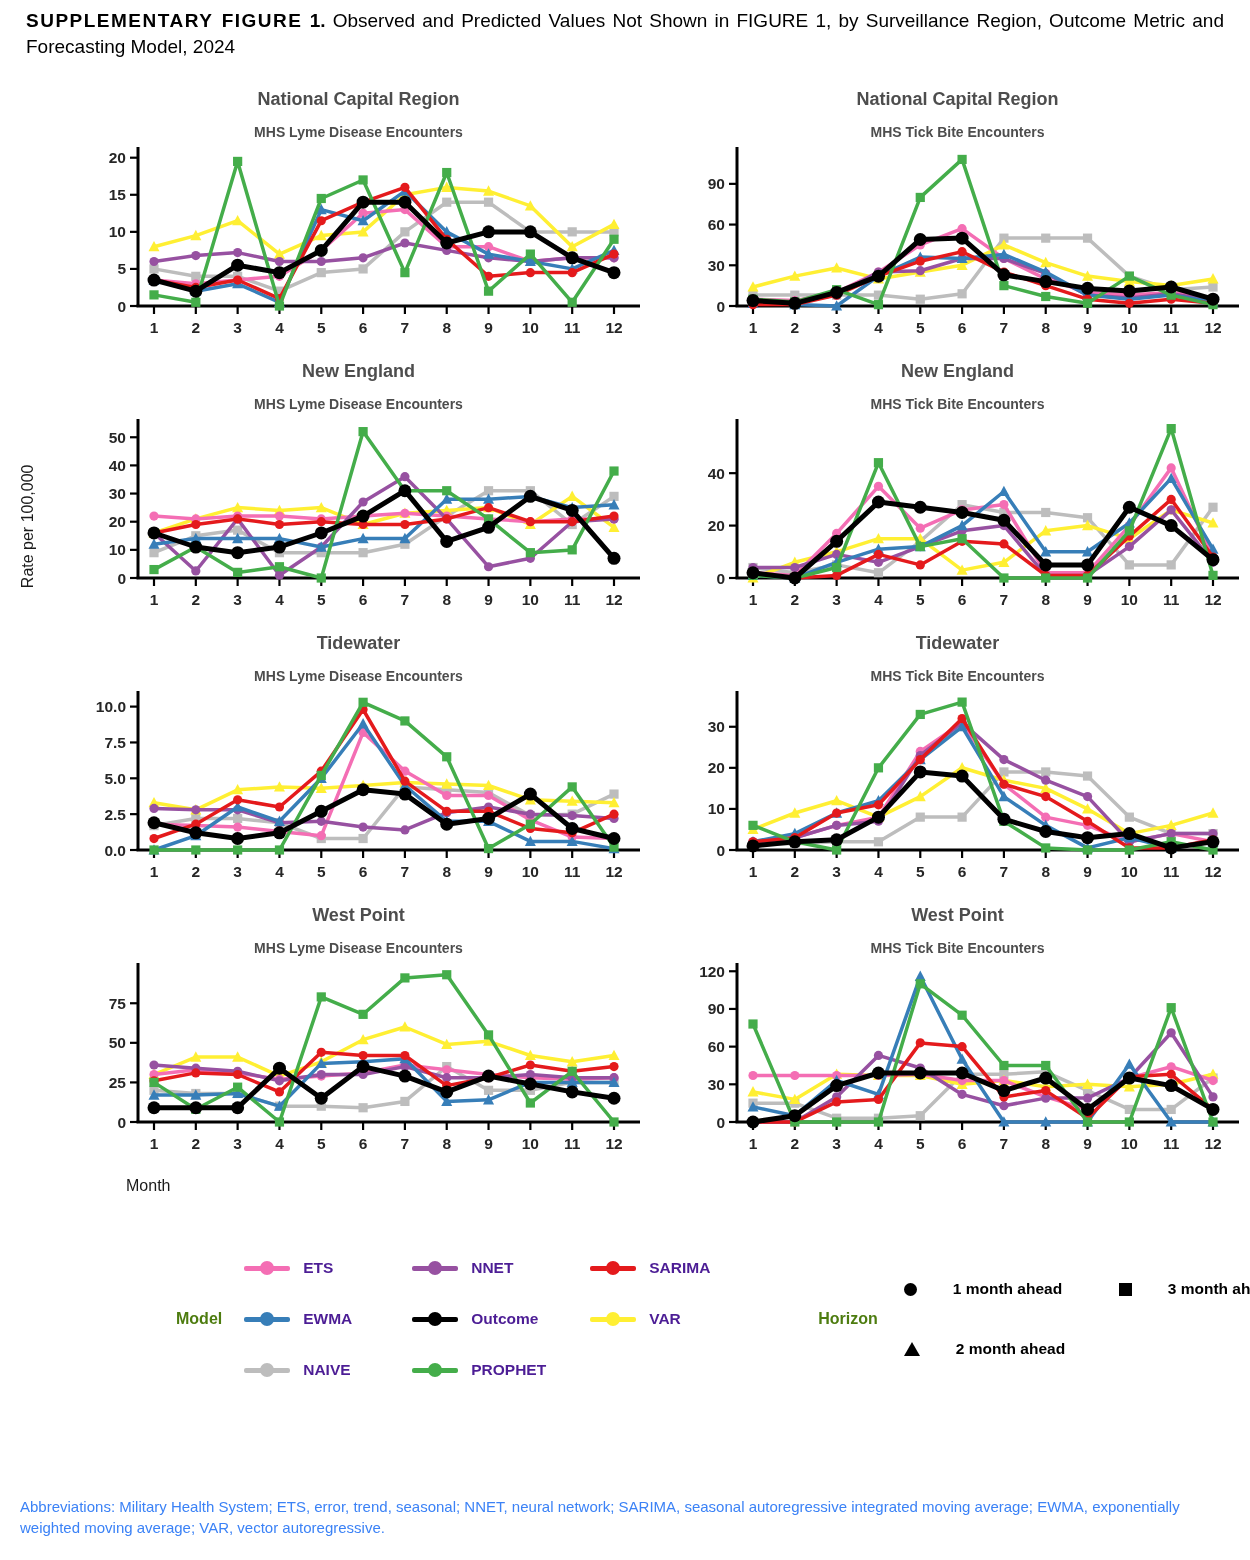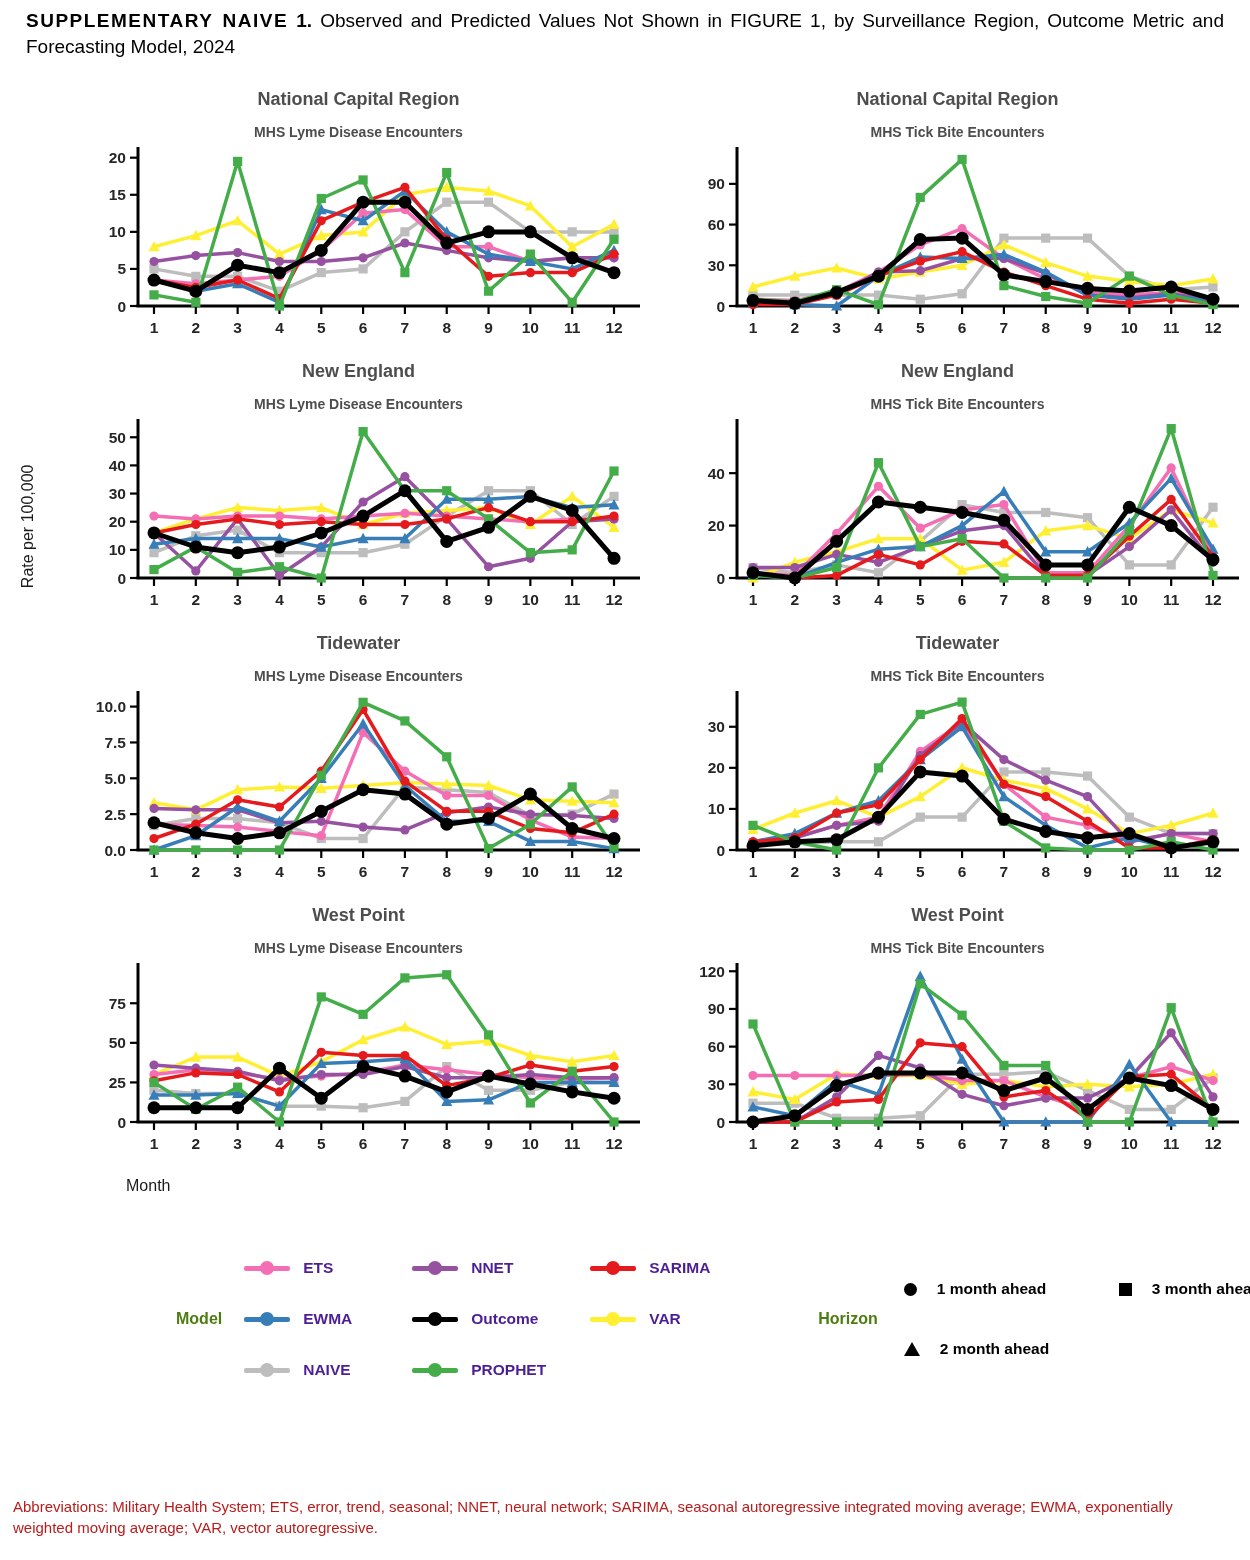--- a/index.html
+++ b/index.html
@@ -21,35 +21,35 @@
   .legend-model-block{display:flex;align-items:center;gap:22px;}
   .legend-group-title{font-weight:bold;font-size:16px;color:#4d7c0f;}
   .legend-model-items{display:grid;grid-template-columns:168px 178px 160px;row-gap:33px;}
   .leg-item{display:flex;align-items:center;gap:13px;}
   .leg-item .label{font-weight:bold;font-size:15.5px;color:#4c1d95;}
   .swatch{position:relative;width:46px;height:15px;flex:0 0 auto;}
   .swatch::before{content:'';position:absolute;left:0;right:0;top:5.5px;height:4.5px;background:currentColor;border-radius:2px;}
   .swatch::after{content:'';position:absolute;left:50%;top:50%;transform:translate(-50%,-50%);width:14px;height:14px;border-radius:50%;background:currentColor;}
   .legend-horizon-block{display:flex;align-items:center;gap:26px;margin-left:68px;}
   .legend-horizon-items{display:grid;grid-template-columns:215px 215px;row-gap:42px;}
-  .hz-item{display:flex;align-items:center;gap:20px;}
+  .hz-item{display:flex;align-items:center;gap:36px;}
   .hz-item .label{font-weight:bold;font-size:15.5px;color:#000;}
   .hz-marker{display:inline-block;flex:0 0 auto;}
   .m-circle{width:13px;height:13px;border-radius:50%;background:#000;}
   .m-square{width:13px;height:13px;background:#000;}
   .m-triangle{width:0;height:0;border-left:8px solid transparent;border-right:8px solid transparent;border-bottom:14px solid #000;background:none;}
-  .footnote{position:absolute;left:13px;right:26px;bottom:22px;font-size:15px;line-height:1.4;color:#b91c1c;}
+  .footnote{position:absolute;left:20px;right:26px;bottom:22px;font-size:15px;line-height:1.4;color:#3b82f6;}
 </style>
 </head>
 <body>
 
 <div class="page">
 
   <div class="fig-title">
-    <span class="bold-label">SUPPLEMENTARY NAIVE</span>
+    <span class="bold-label">SUPPLEMENTARY FIGURE</span>
     <span class="bold-num">1.</span>
     <span>Observed and Predicted Values Not Shown in FIGURE 1, by Surveillance Region, Outcome Metric and Forecasting Model, 2024</span>
   </div>
 
   <div class="charts-area">
     <div class="y-axis-label">Rate per 100,000</div>
 
     <div class="chart-grid">
       <div class="panel">
         <div class="panel-region">National Capital Region</div>

